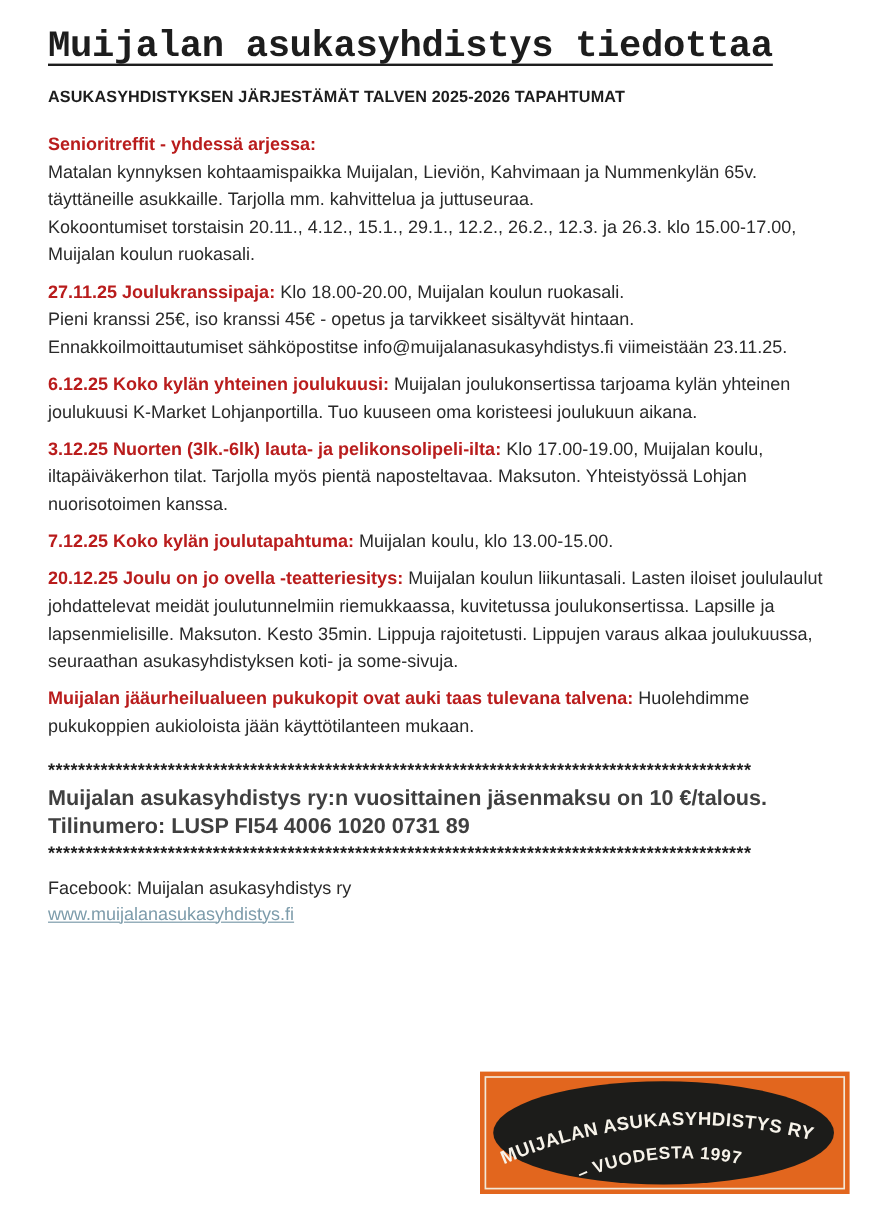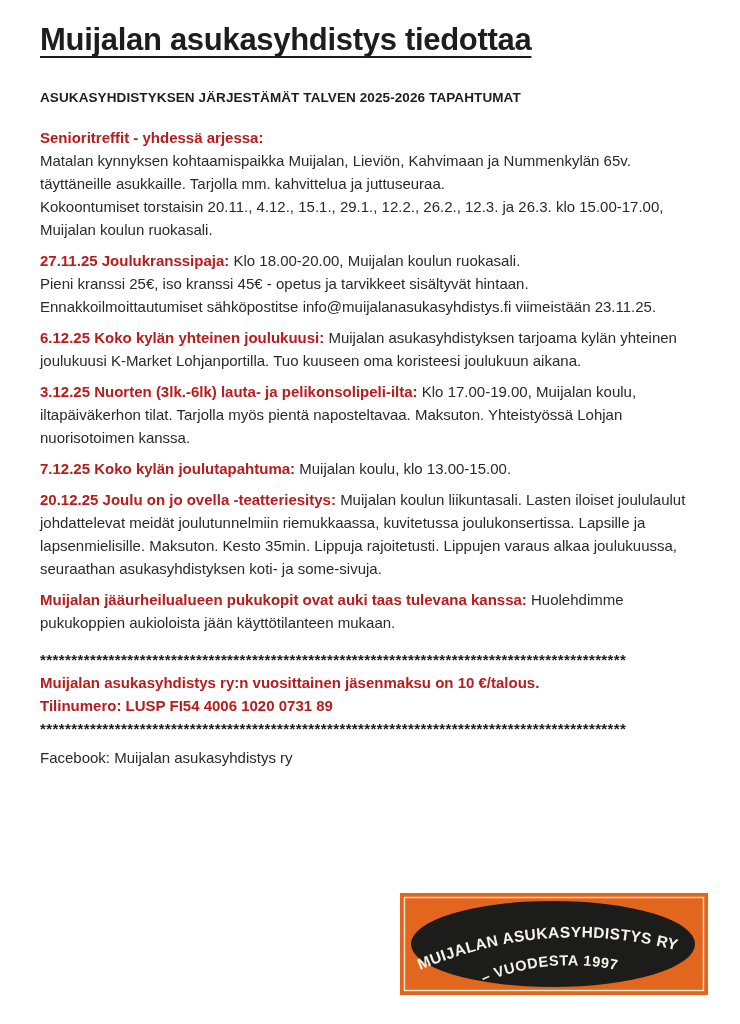--- a/index.html
+++ b/index.html
@@ -14,22 +14,23 @@
   }
   .page { padding: 22px 32px 0 40px; }
 
   .doc-title {
     font-size: 31px;
     font-weight: bold;
     letter-spacing: -0.3px;
     text-decoration: underline;
     text-decoration-thickness: 2px;
     text-underline-offset: 6px;
-    margin-bottom: 32px;
+    margin-bottom: 16px;
     color: #1d1d1d;
+    font-family: Liberation Mono, monospace;
   }
   .doc-subtitle {
     font-size: 13.5px;
     font-weight: bold;
     letter-spacing: 0.1px;
     margin-bottom: 21px;
     color: #1d1d1d;
   }
 
   p.sec {
@@ -46,24 +47,24 @@
     font-size: 15px;
     line-height: 23px;
     font-weight: bold;
     letter-spacing: 0.4px;
     white-space: nowrap;
     overflow: hidden;
     color: #1d1d1d;
   }
   .stars.first { margin-top: 14px; }
   .bold-line {
-    font-size: 15px;
+    font-size: 18px;
     line-height: 23px;
     font-weight: bold;
-    color: #b91c1c;
+    color: #404040;
   }
   .follow-block { margin-top: 7px; }
   .follow-line {
     font-size: 15px;
     line-height: 22px;
     color: #2a2a2a;
   }
   a.site-link {
     display: inline-block;
     font-size: 15px;
@@ -95,37 +96,38 @@
 
   <p class="sec block-head"><b>Senioritreffit - yhdessä arjessa:</b><span class="body-text">Matalan kynnyksen kohtaamispaikka Muijalan, Lieviön, Kahvimaan ja Nummenkylän 65v.
 täyttäneille asukkaille. Tarjolla mm. kahvittelua ja juttuseuraa.
 Kokoontumiset torstaisin 20.11., 4.12., 15.1., 29.1., 12.2., 26.2., 12.3. ja 26.3. klo 15.00-17.00,
 Muijalan koulun ruokasali.</span></p>
 
   <p class="sec"><b>27.11.25 Joulukranssipaja:</b> <span class="body-text">Klo 18.00-20.00, Muijalan koulun ruokasali.
 Pieni kranssi 25€, iso kranssi 45€ - opetus ja tarvikkeet sisältyvät hintaan.
 Ennakkoilmoittautumiset sähköpostitse info@muijalanasukasyhdistys.fi viimeistään 23.11.25.</span></p>
 
-  <p class="sec"><b>6.12.25 Koko kylän yhteinen joulukuusi:</b> <span class="body-text">Muijalan asukasyhdistyksen tarjoama kylän yhteinen joulukuusi K-Market Lohjanportilla. Tuo kuuseen oma koristeesi joulukuun aikana.</span></p>
+  <p class="sec"><b>6.12.25 Koko kylän yhteinen joulukuusi:</b> <span class="body-text">Muijalan joulukonsertissa tarjoama kylän yhteinen joulukuusi K-Market Lohjanportilla. Tuo kuuseen oma koristeesi joulukuun aikana.</span></p>
 
   <p class="sec"><b>3.12.25 Nuorten (3lk.-6lk) lauta- ja pelikonsolipeli-ilta:</b> <span class="body-text">Klo 17.00-19.00, Muijalan koulu, iltapäiväkerhon tilat. Tarjolla myös pientä naposteltavaa. Maksuton. Yhteistyössä Lohjan nuorisotoimen kanssa.</span></p>
 
   <p class="sec"><b>7.12.25 Koko kylän joulutapahtuma:</b> <span class="body-text">Muijalan koulu, klo 13.00-15.00.</span></p>
 
   <p class="sec"><b>20.12.25 Joulu on jo ovella -teatteriesitys:</b> <span class="body-text">Muijalan koulun liikuntasali. Lasten iloiset joululaulut johdattelevat meidät joulutunnelmiin riemukkaassa, kuvitetussa joulukonsertissa. Lapsille ja lapsenmielisille. Maksuton. Kesto 35min. Lippuja rajoitetusti. Lippujen varaus alkaa joulukuussa, seuraathan asukasyhdistyksen koti- ja some-sivuja.</span></p>
 
-  <p class="sec"><b>Muijalan jääurheilualueen pukukopit ovat auki taas tulevana kanssa:</b> <span class="body-text">Huolehdimme pukukoppien aukioloista jään käyttötilanteen mukaan.</span></p>
+  <p class="sec"><b>Muijalan jääurheilualueen pukukopit ovat auki taas tulevana talvena:</b> <span class="body-text">Huolehdimme pukukoppien aukioloista jään käyttötilanteen mukaan.</span></p>
 
   <div class="stars first">**********************************************************************************************</div>
   <div class="bold-line">Muijalan asukasyhdistys ry:n vuosittainen jäsenmaksu on 10 €/talous.</div>
   <div class="bold-line">Tilinumero: LUSP FI54 4006 1020 0731 89</div>
   <div class="stars">**********************************************************************************************</div>
 
   <div class="follow-block">
     <div class="follow-line">Facebook: Muijalan asukasyhdistys ry</div>
+    <a class="site-link">www.muijalanasukasyhdistys.fi</a>
   </div>
 
 </div>
 
 <div class="logo">
   <svg viewBox="0 0 308 102" xmlns="http://www.w3.org/2000/svg">
     <rect x="4.5" y="4.5" width="299" height="93" fill="none" stroke-width="1.4" stroke="#f2e8d8"></rect>
     <ellipse cx="153" cy="51" rx="142" ry="43" fill="#1c1c1a"></ellipse>
     <path id="arc1" d="M 18 78 Q 152 20 294 62" fill="none"></path>
     <path id="arc2" d="M 82 91 Q 154 58 242 83" fill="none"></path>

